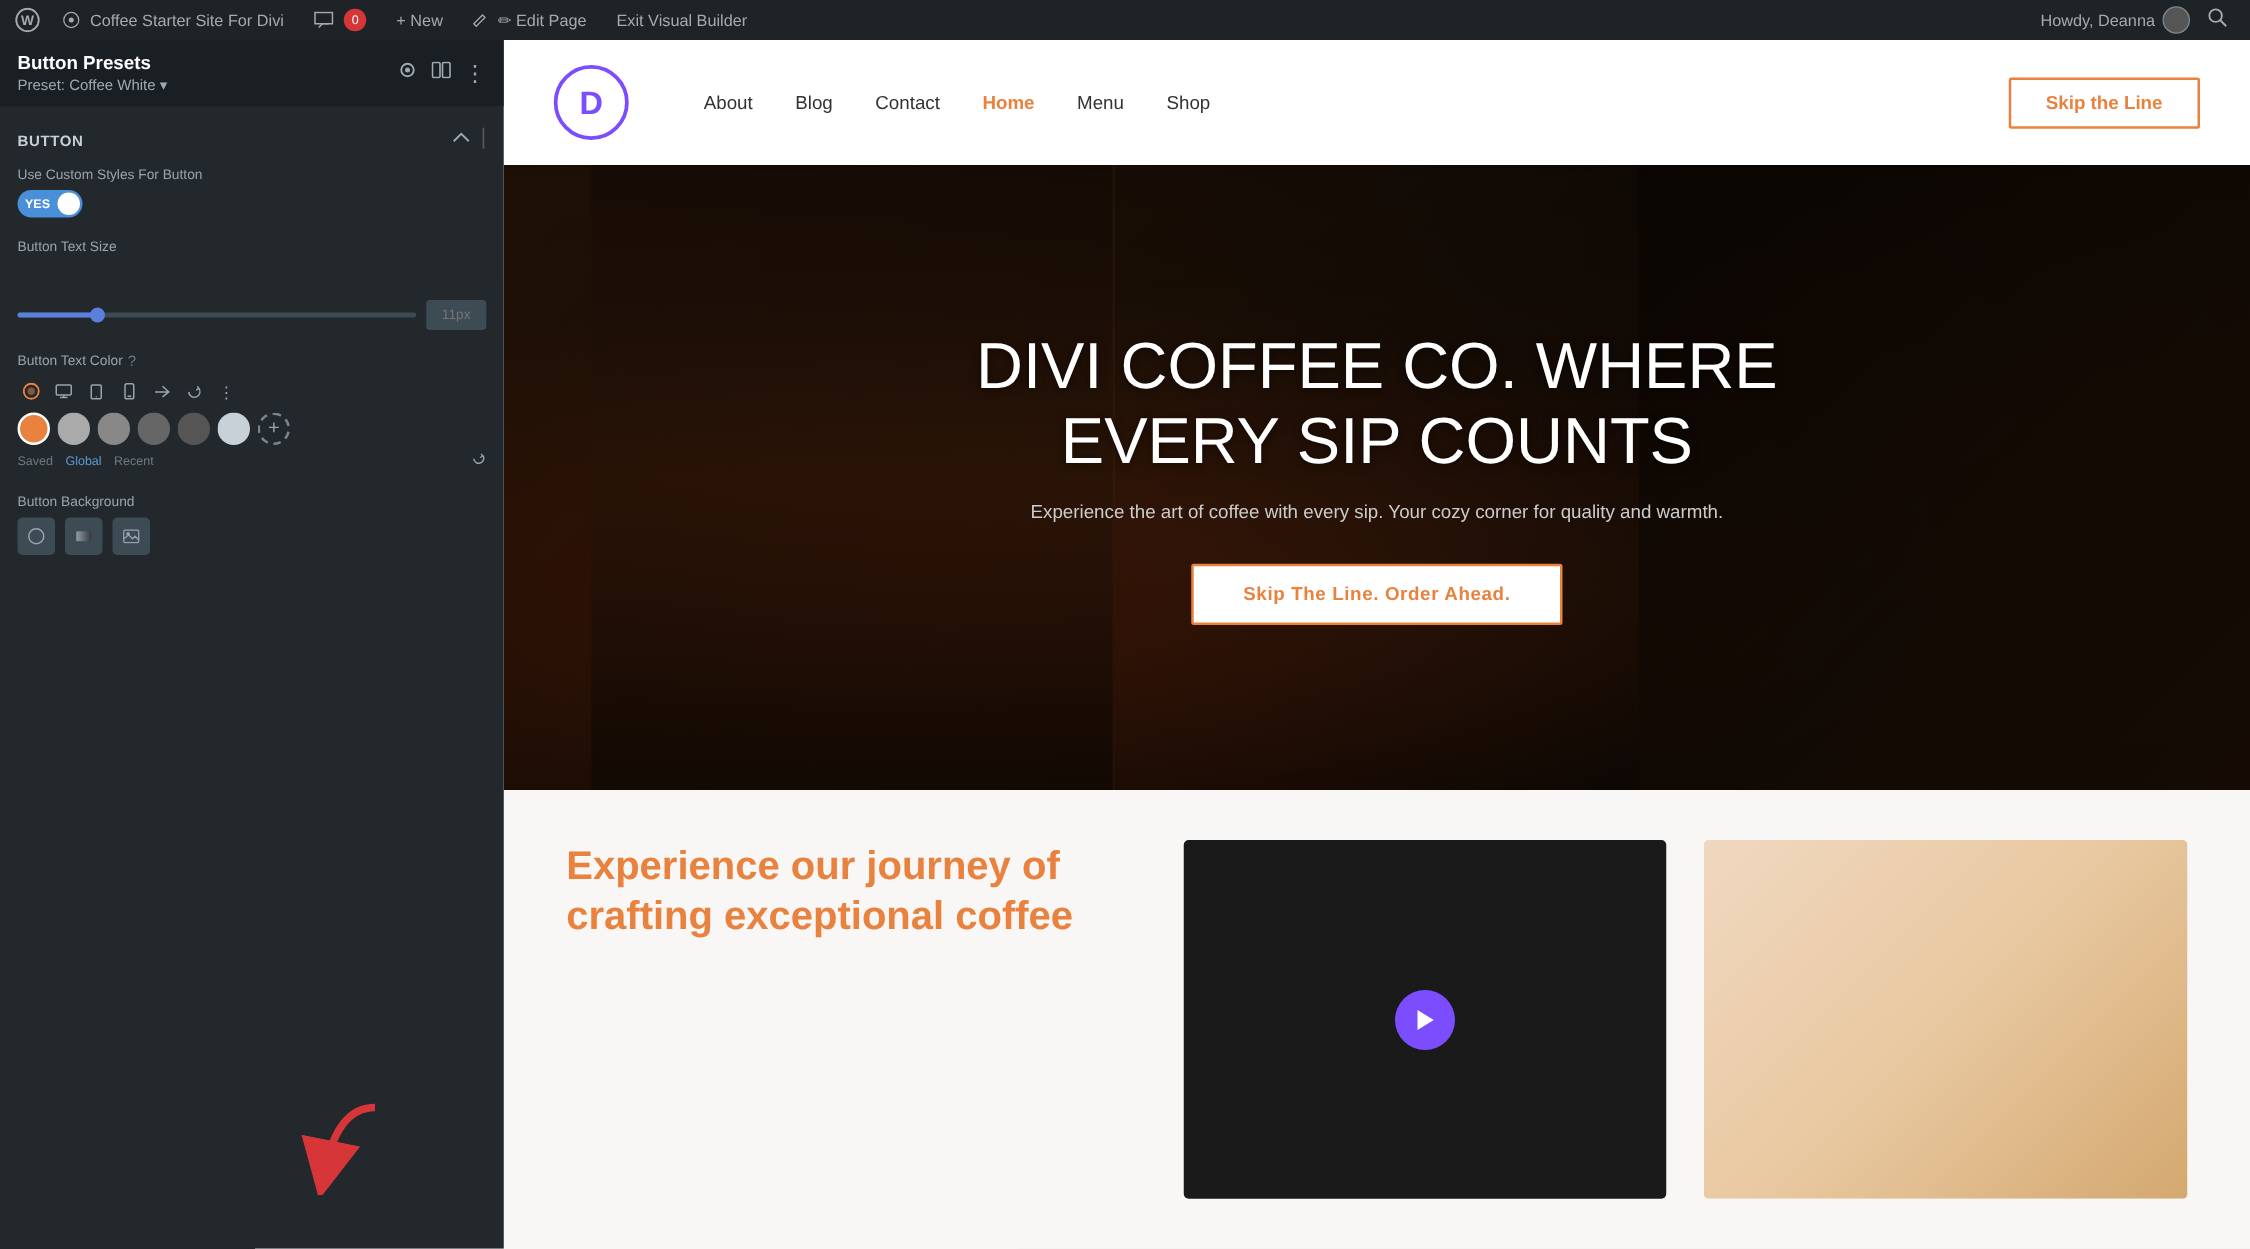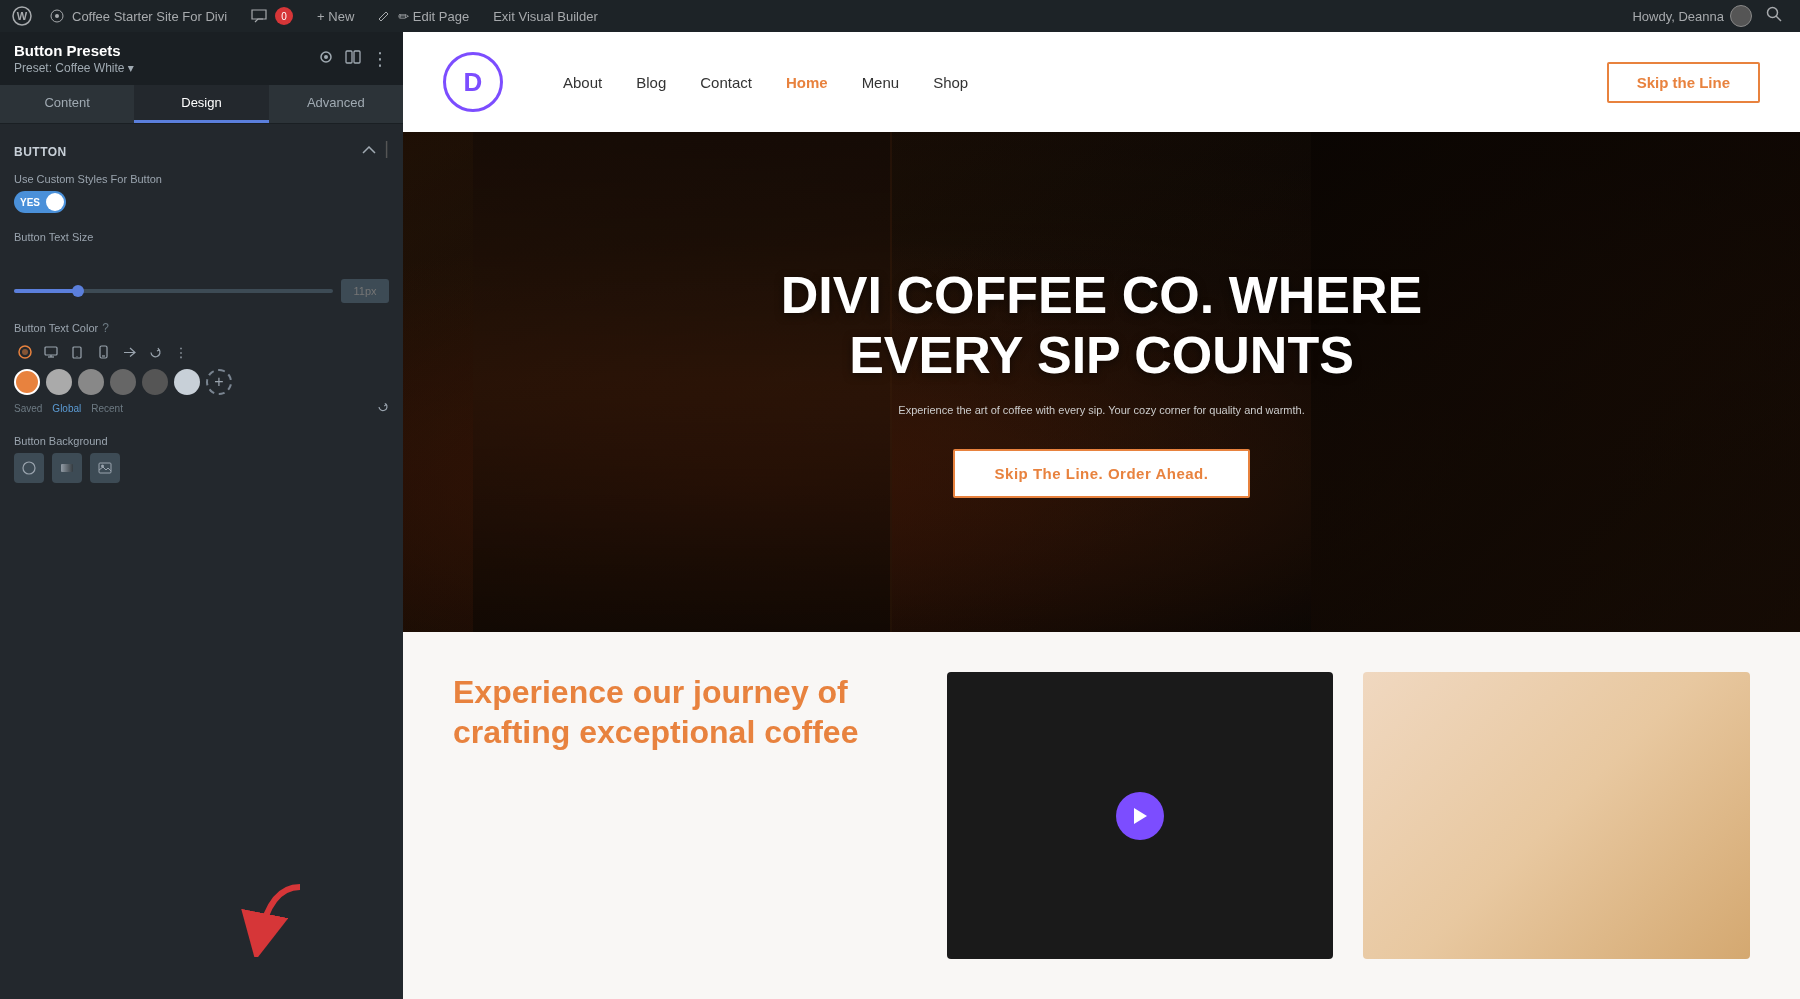--- a/index.html
+++ b/index.html
@@ -388,32 +388,32 @@
       inset: 0;
       background: 
         radial-gradient(ellipse at 25% 70%, rgba(60,20,5,0.8) 0%, transparent 50%),
         radial-gradient(ellipse at 75% 40%, rgba(20,10,5,0.9) 0%, transparent 40%),
         linear-gradient(135deg, rgba(80,40,10,0.3) 0%, transparent 60%);
       pointer-events: none;
     }
     .hero-title {
       color: #fff;
       font-size: 52px;
-      font-weight: 700;
+      font-weight: 400;
       text-transform: uppercase;
       line-height: 1.15;
       max-width: 700px;
       margin-bottom: 18px;
       position: relative;
       z-index: 1;
       text-shadow: 0 2px 8px rgba(0,0,0,0.5);
     }
     .hero-subtitle {
       color: #ccc;
-      font-size: 11px;
+      font-size: 15px;
       margin-bottom: 33px;
       position: relative;
       z-index: 1;
     }
     .hero-btn {
       background: #fff;
       color: #e8823e;
       border: 2px solid #e8823e;
       padding: 14px 40px;
       font-size: 15px;
@@ -533,25 +533,20 @@
         <span style="color:#a0aab2;cursor:pointer;">
           <svg width="16" height="14" viewBox="0 0 16 14" fill="none">
             <rect x="1" y="1" width="6" height="12" rx="1" stroke="#a0aab2" stroke-width="1.3"></rect>
             <rect x="9" y="1" width="6" height="12" rx="1" stroke="#a0aab2" stroke-width="1.3"></rect>
           </svg>
         </span>
         <span style="color:#a0aab2;cursor:pointer;font-size:18px;">⋮</span>
       </div>
     </div>
 
-    <div class="panel-tabs">
-      <div class="panel-tab">Content</div>
-      <div class="panel-tab active">Design</div>
-      <div class="panel-tab">Advanced</div>
-    </div>
 
     <div class="panel-content">
 
       <div class="section-header">
         <span class="section-title">Button</span>
         <div style="display:flex;gap:8px;align-items:center;">
           <span style="color:#a0aab2;cursor:pointer;">
             <svg width="14" height="8" viewBox="0 0 14 8" fill="none">
               <path d="M1 7L7 1L13 7" stroke="#a0aab2" stroke-width="1.5"></path>
             </svg>

